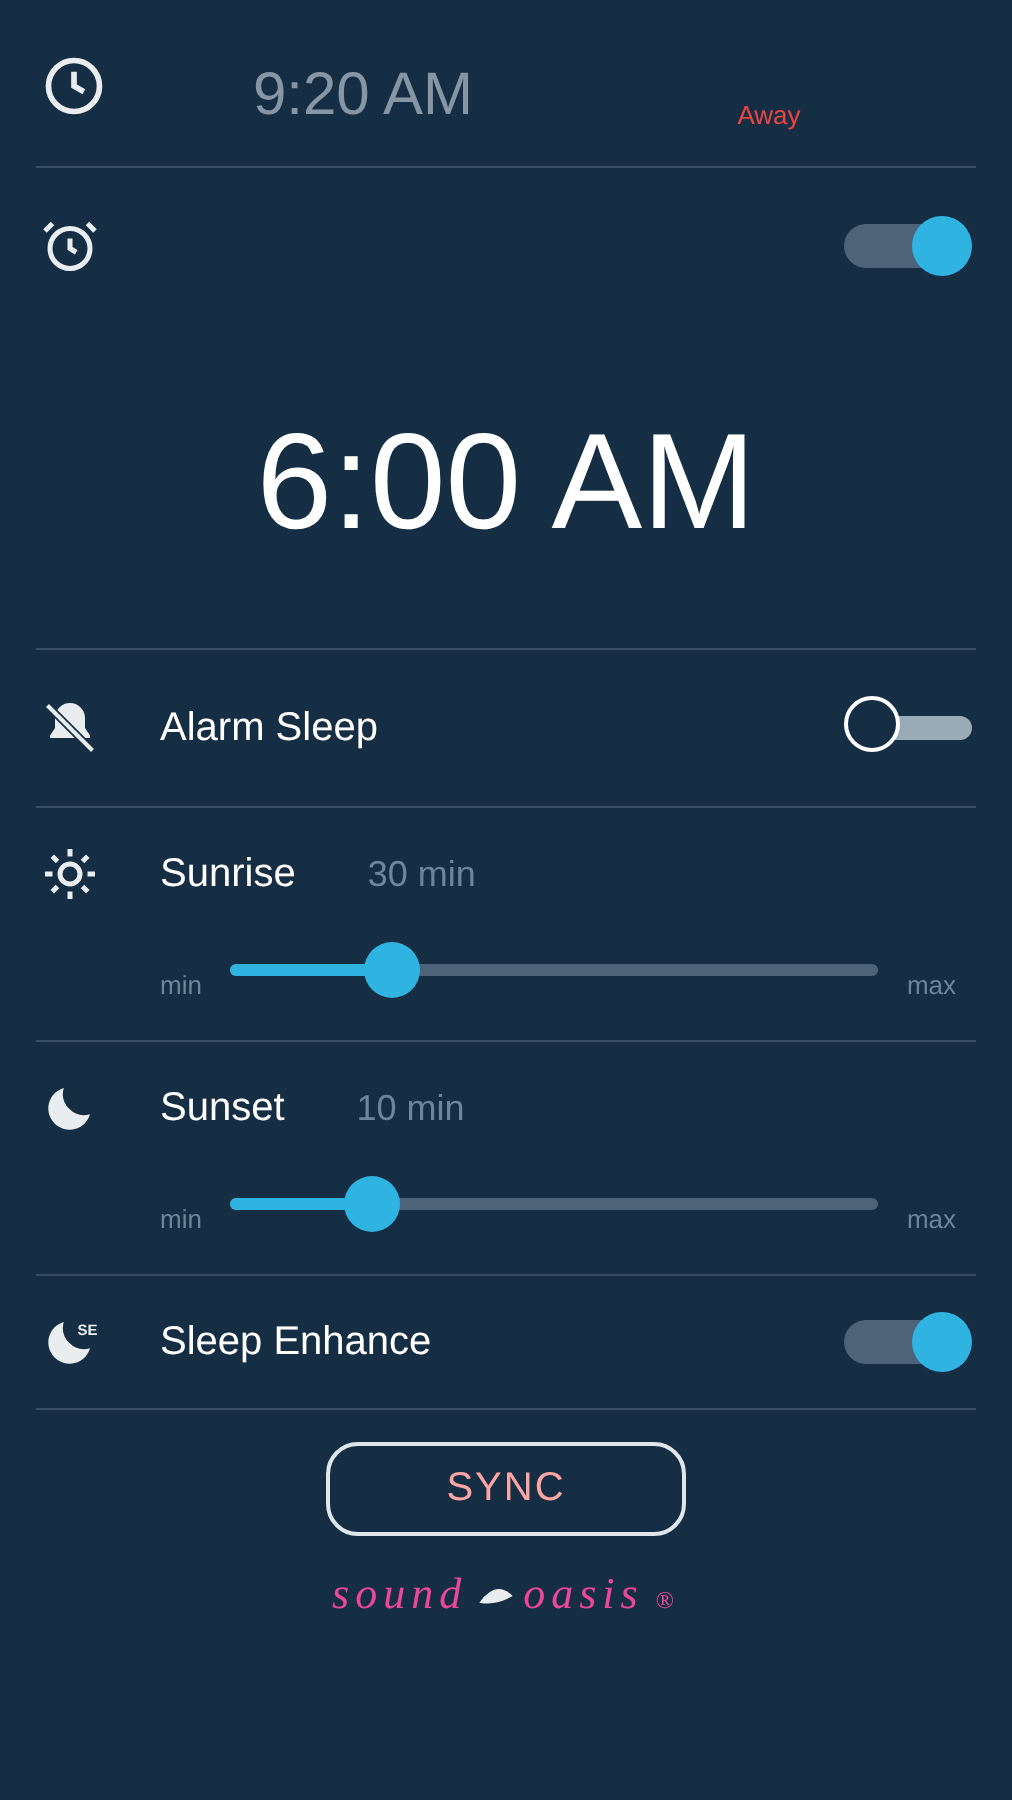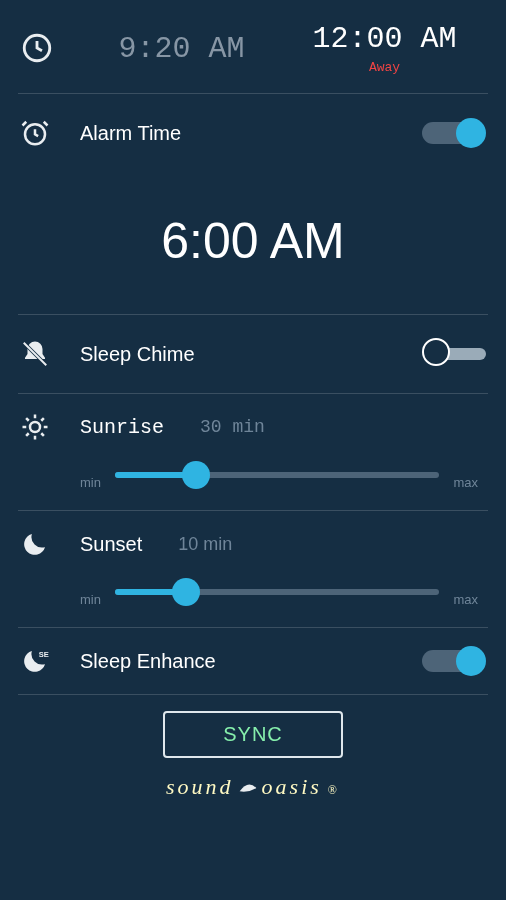--- a/index.html
+++ b/index.html
@@ -13,23 +13,22 @@
     position: relative;
   }
   .divider {
     height: 1px;
     background: #3a4f61;
     margin: 0 18px;
   }
   
   .header {
     display: flex;
-    align-items: center;
+    align-items: flex-end;
     padding: 22px 20px 18px 20px;
-    font-family: Liberation Mono, monospace;
   }
   .header .icon-slot {
     width: 60px;
     padding-top: 4px;
   }
   .header .icon-slot svg { width: 34px; height: 34px; }
   .time-col {
     flex: 1;
     text-align: center;
   }
@@ -77,21 +76,21 @@
     background: #9aabb8; top: 9px; right: 0;
   }
   .toggle-off .knob {
     position: absolute; width: 28px; height: 28px; border-radius: 50%;
     background: #152e43; border: 2px solid #ffffff; top: -1px; left: 0;
   }
 
   
   .alarm-time-display {
     text-align: center;
-    font-size: 50px;
+    font-size: 68px;
     font-weight: 400;
     padding: 40px 0 44px 0;
   }
 
   
   .slider-wrap {
     display: flex;
     align-items: flex-end;
     padding: 14px 28px 20px 80px;
   }
@@ -114,100 +113,98 @@
   }
 
   
   .sync-wrap {
     text-align: center;
     padding: 16px 0 8px 0;
   }
   .sync-btn {
     display: inline-block;
     border: 2px solid #dfe7ec;
-    border-radius: 4px;
+    border-radius: 16px;
     padding: 10px 58px;
     font-size: 20px;
     letter-spacing: 1px;
-    color: #86efac;
+    color: #fca5a5;
     background: transparent;
   }
 
   
   .logo {
     text-align: center;
     font-family: Georgia, 'Times New Roman', serif;
     font-style: italic;
     font-size: 22px;
     letter-spacing: 3px;
     padding: 8px 0 16px 0;
-    color: #fef9c3;
+    color: #ec4899;
     display:flex; justify-content:center; align-items:baseline; gap:6px;
   }
   .logo svg { width: 20px; height: 12px; margin: 0 -2px; }
   .logo .reg { font-size: 12px; font-style: normal; vertical-align: super; }
 </style>
 </head>
 <body>
 
 <div class="header">
   <div class="icon-slot">
     <svg viewBox="0 0 24 24" fill="none" stroke="#e9edf0" stroke-width="2">
       <circle cx="12" cy="12" r="9"></circle>
         <path d="M12 7v5l3.5 2"></path>
     </svg>
   </div>
   <div class="time-col inactive">
     <div class="time">9:20 AM</div>
   </div>
   <div class="time-col active">
-    <div class="time">12:00 AM</div>
     <div class="label">Away</div>
   </div>
 </div>
 <div class="divider"></div>
 
 <div class="row row-tall">
   <div class="icon-slot">
     <svg viewBox="0 0 24 24" fill="none" stroke="#e9edf0" stroke-width="2">
       <circle cx="12" cy="13" r="8"></circle>
         <path d="M12 9v4l2.5 1.5"></path>
         <path d="M5 3 2 6M19 3l3 3"></path>
     </svg>
   </div>
-  <div class="title">Alarm Time</div>
   <div class="spacer"></div>
   <div class="toggle-on">
     <div class="track"></div>
       <div class="knob"></div>
   </div>
 </div>
 
 <div class="alarm-time-display">6:00 AM</div>
 
 <div class="divider"></div>
 
 <div class="row row-tall">
   <div class="icon-slot">
     <svg viewBox="0 0 24 24" fill="#e9edf0">
       <path d="M12 2a6 6 0 0 0-6 6v4l-2 3v1h16v-1l-2-3V8a6 6 0 0 0-6-6z"></path>
       <path d="M3 3 L21 21" stroke="#152e43" stroke-width="3"></path>
       <path d="M3 3 L21 21" stroke="#e9edf0" stroke-width="1.6"></path>
     </svg>
   </div>
-  <div class="title">Sleep Chime</div>
+  <div class="title">Alarm Sleep</div>
   <div class="spacer"></div>
   <div class="toggle-off">
     <div class="track"></div>
       <div class="knob"></div>
   </div>
 </div>
 <div class="divider"></div>
 
-<div class="row" style="padding-bottom:4px;font-family:Liberation Mono, monospace;">
+<div class="row" style="padding-bottom:4px;">
   <div class="icon-slot">
     <svg viewBox="0 0 24 24" fill="none" stroke="#e9edf0" stroke-width="2">
       <circle cx="12" cy="12" r="4"></circle>
       <path d="M12 2v3M12 19v3M2 12h3M19 12h3M4.9 4.9l2.1 2.1M17 17l2.1 2.1M4.9 19.1 7 17M17 7l2.1-2.1"></path>
     </svg>
   </div>
   <div class="title">Sunrise</div>
   <div class="value-label">30 min</div>
   <div class="spacer"></div>
 </div>

